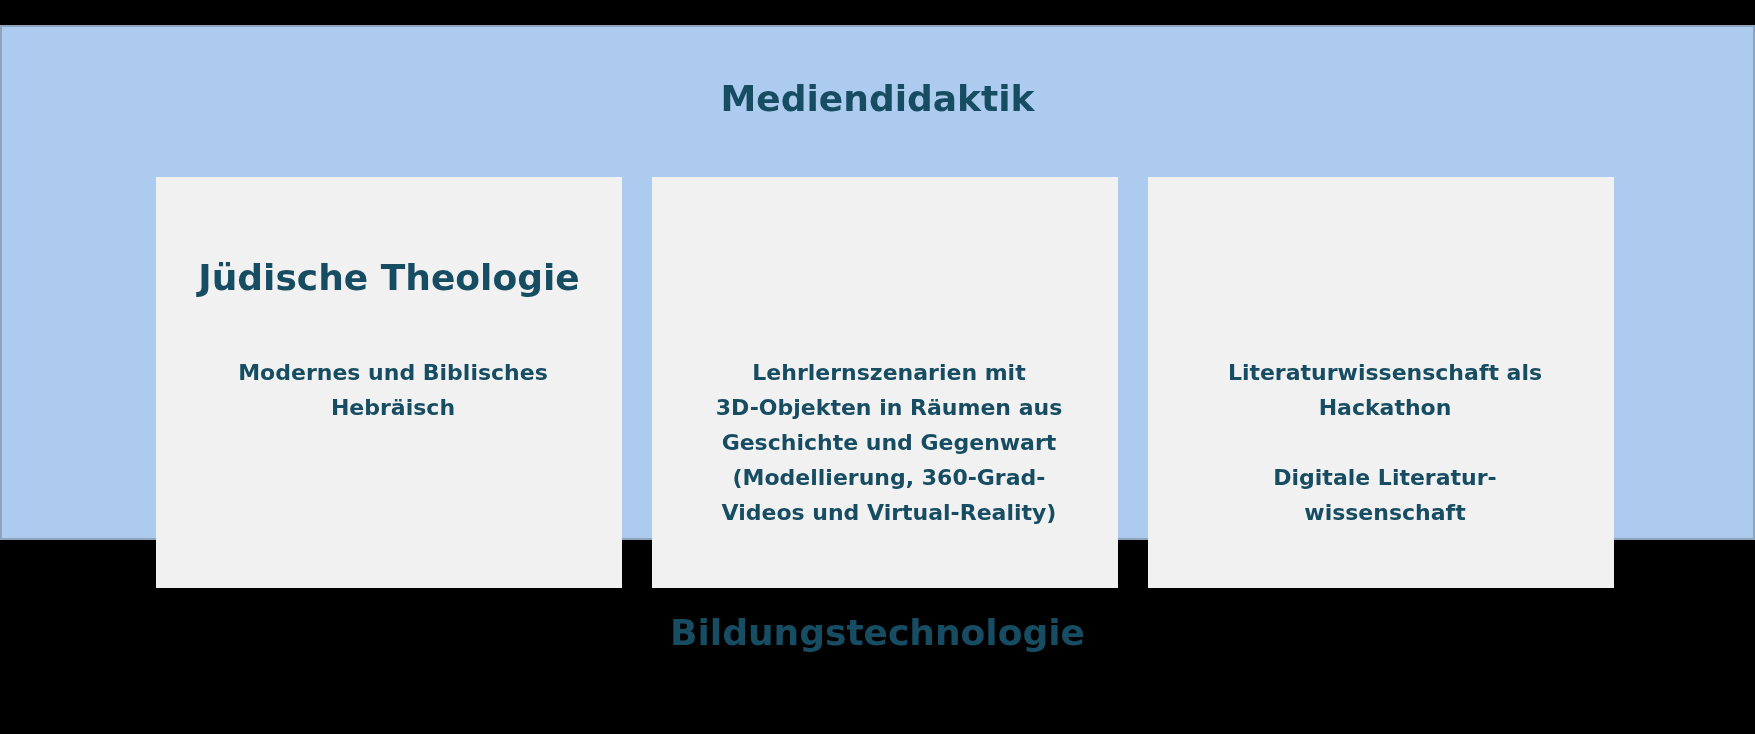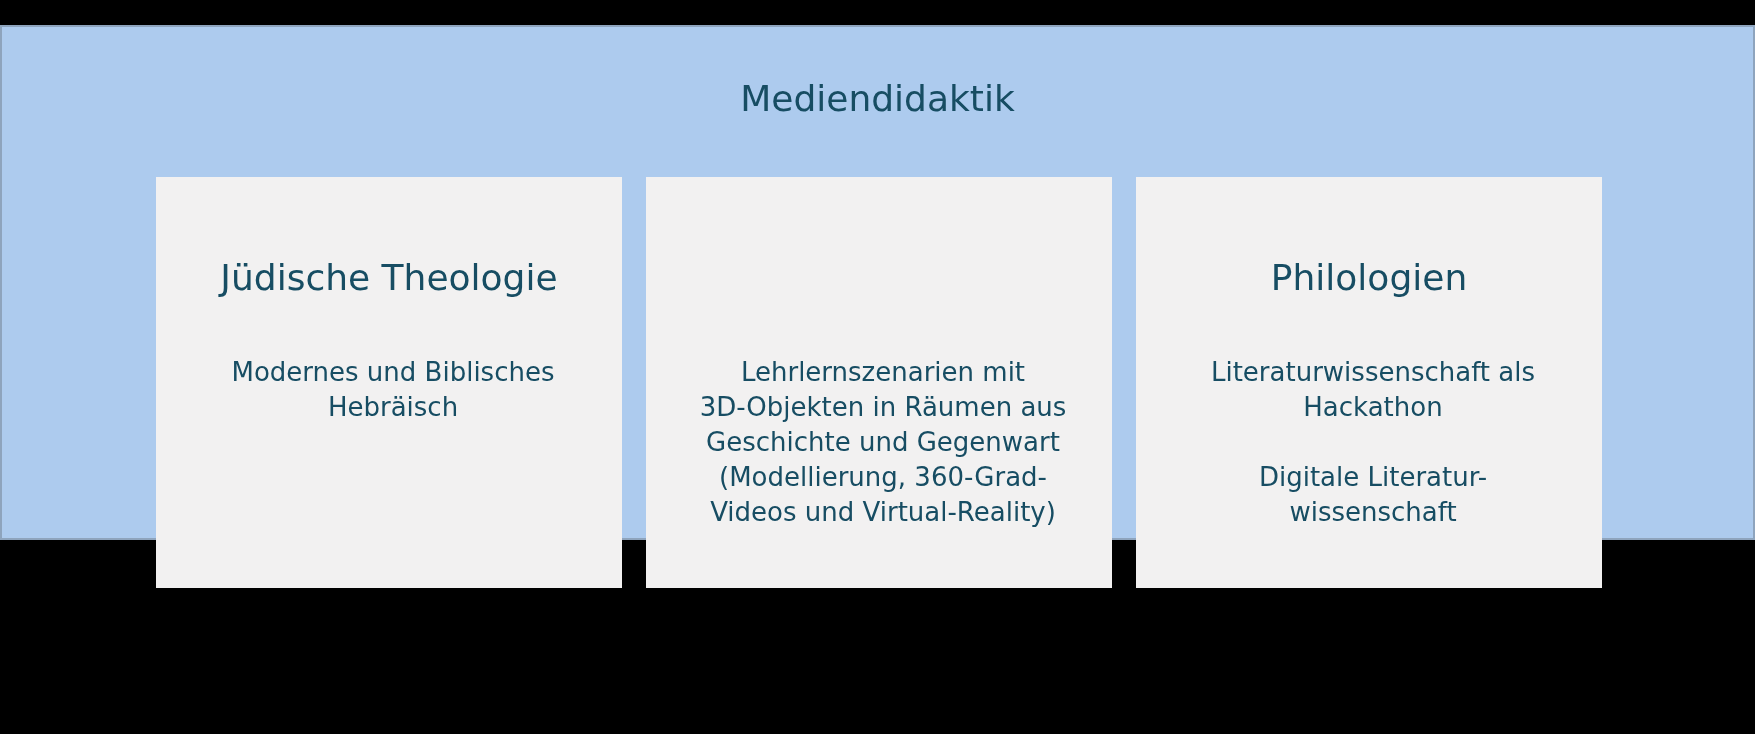--- a/index.html
+++ b/index.html
@@ -15,52 +15,53 @@
     background:var(--bg);
     font-family:"DejaVu Sans", sans-serif;
     overflow:hidden;
   }
   .stage{ position:relative; width:1755px; height:734px; background:var(--bg); }
   .board{
     position:absolute; left:0; top:25px;
     width:1755px; height:515px;
     background:var(--panel);
     border:2px solid var(--panel-border);
+    font-weight:bold;
   }
   .axis-label{
     position:absolute; left:0; width:100%;
     text-align:center;
     color:var(--ink);
     font-size:36px;
     line-height:44px;
     white-space:nowrap;
   }
   .axis-label.top{ top:50px; }
   .axis-label.bottom{ top:584px; }
   .cards-row{
     position:absolute; left:154px; top:150px;
-    display:flex; gap:24px;
+    display:flex; gap:30px;
   }
   .card{
     width:466px; height:411px;
     background:var(--card);
     position:relative;
     color:var(--ink);
     text-align:center;
   }
   .card-title{
     position:absolute; top:45px; left:18px; right:18px;
     height:110px;
     display:flex; align-items:center; justify-content:center;
     font-size:36px;
     line-height:43px;
   }
   .card-body{
     position:absolute; top:178px; left:14px; right:6px;
-    font-size:26px;
+    font-size:22px;
     line-height:35px;
   }
   .card-body p{ margin:0 0 35px 0; }
   .card-body p:last-child{ margin-bottom:0; }
 </style>
 </head>
 <body>
 
 <div class="stage">
   <div class="board">
@@ -74,22 +75,22 @@
           </div>
   </div>
 
   <div class="card">
     <div class="card-body">
             <p>Lehrlernszenarien mit<br>3D-Objekten in Räumen aus<br>Geschichte und Gegenwart<br>(Modellierung, 360-Grad-<br>Videos und Virtual-Reality)</p>
           </div>
   </div>
 
   <div class="card">
-    <div class="card-title">Philologien</div>
     <div class="card-body">
             <p>Literaturwissenschaft als<br>Hackathon</p>
             <p>Digitale Literatur-<br>wissenschaft</p>
           </div>
   </div>
 </div>
 
+    <div class="axis-label bottom">Bildungstechnologie</div>
   </div>
 </div>
 
 </body></html>

